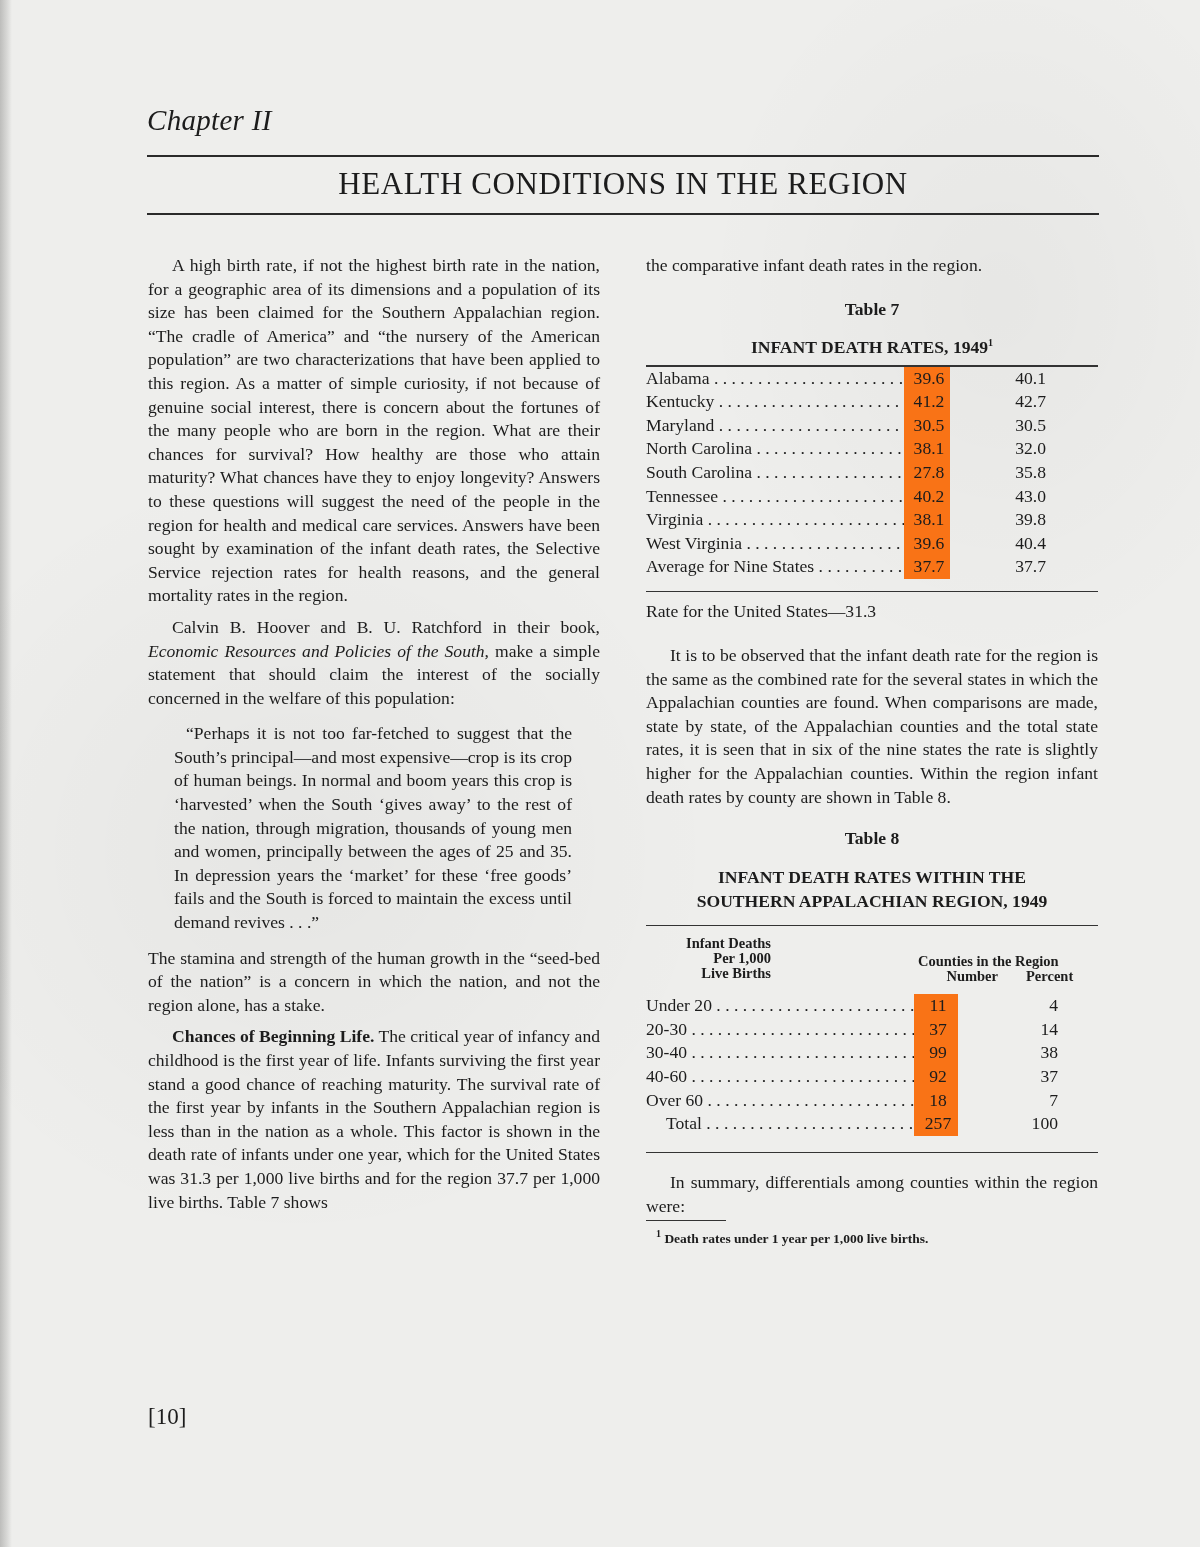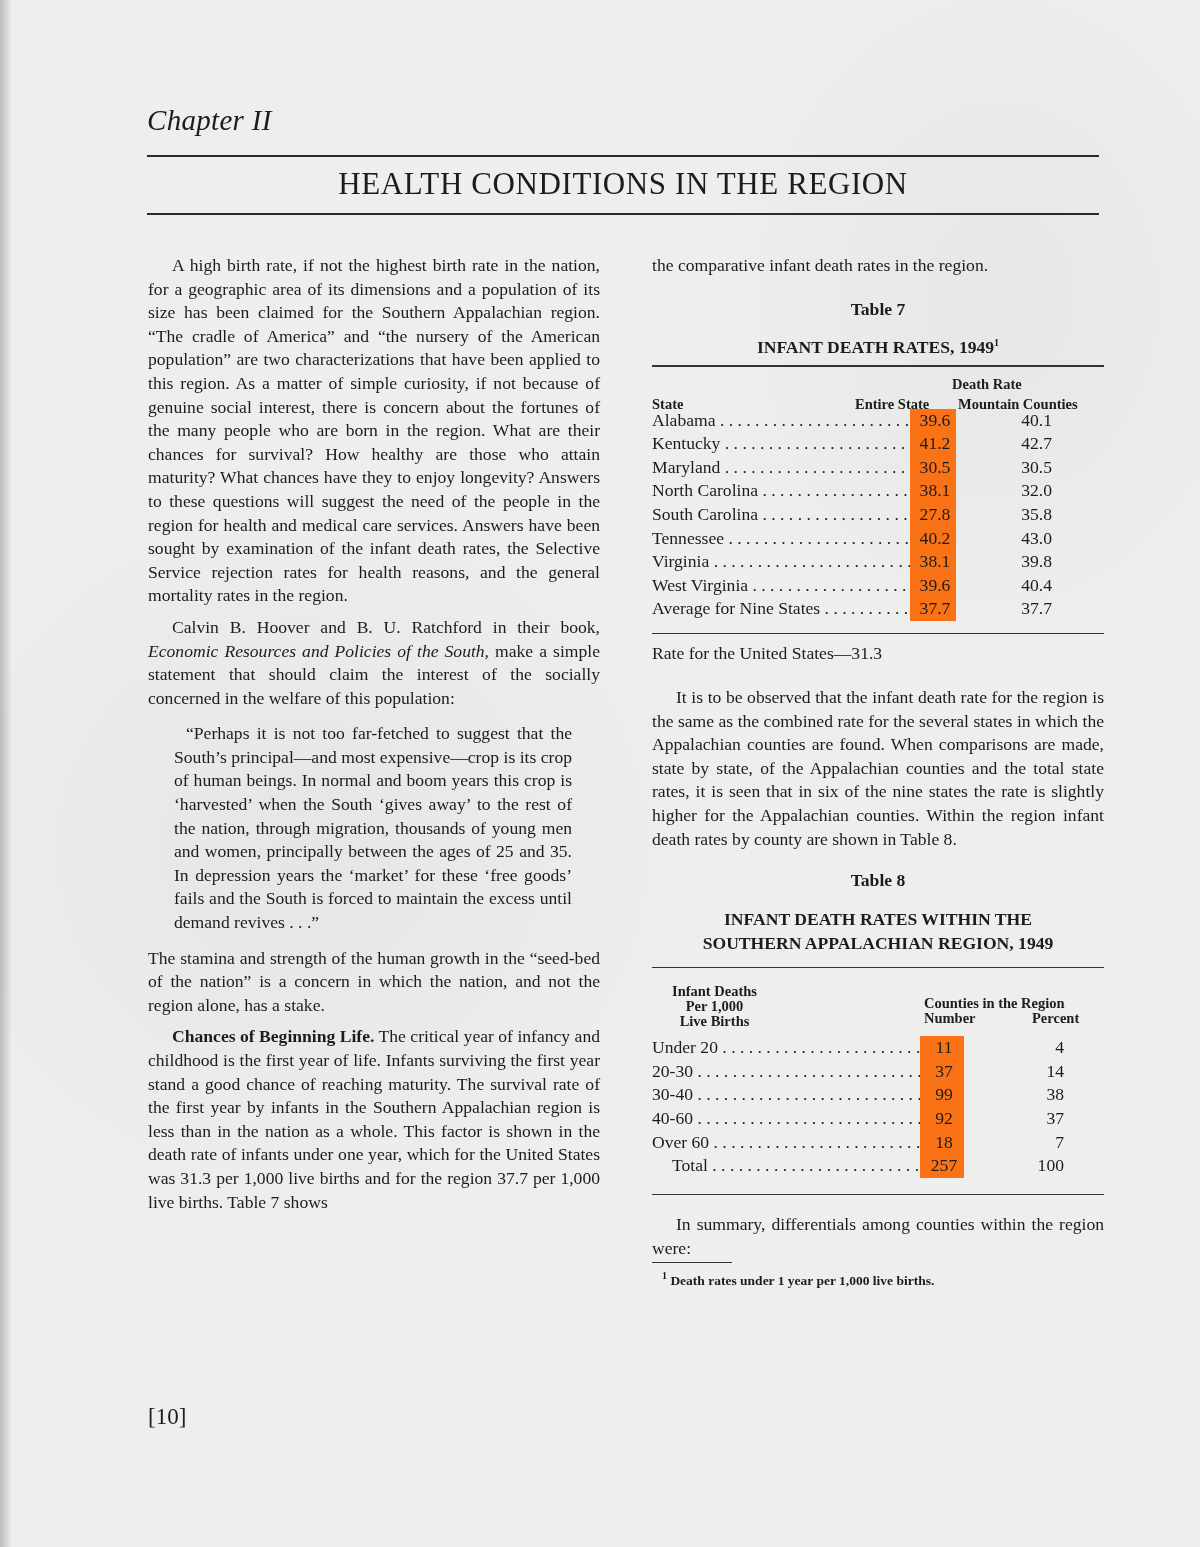--- a/index.html
+++ b/index.html
@@ -29,21 +29,21 @@
     .rule-thick { position: absolute; left: 147px; width: 952px; height: 2px; background: #2a2a2a; }
     .main-title {
       position: absolute; left: 147px; top: 166px; width: 952px;
       text-align: center; font-size: 31px; letter-spacing: 0.6px;
     }
     .col {
       position: absolute; width: 452px;
       font-size: 17.6px; line-height: 23.6px;
     }
     .col-left { left: 148px; top: 254px; }
-    .col-right { left: 646px; top: 254px; margin-left: 6px; }
+    .col-right { left: 646px; top: 254px; }
     p { margin: 0; text-align: justify; }
     .indent { text-indent: 24px; }
     .gap { margin-top: 8px; }
     .quote { margin: 12px 28px 12px 26px; text-indent: 12px; }
     .bold { font-weight: bold; }
     .ital { font-style: italic; }
     .tbl-number { text-align: center; font-weight: bold; font-size: 17.6px; margin-top: 20px; }
     .tbl-title { text-align: center; font-weight: bold; font-size: 17.6px; margin-top: 10px; line-height: 24px; }
     .tbl-rule { height: 1.5px; background: #333; margin: 6px 0 0 0; }
     .tbl-rule-bottom { height: 1.5px; background: #333; margin: 12px 0 8px 0; }
@@ -54,23 +54,23 @@
     .t7-head .h-mc { position: absolute; left: 306px; top: 26px; }
     .row { position: relative; height: 23.6px; white-space: nowrap; overflow: hidden; }
     .row .lbl { position: absolute; left: 0; top: 0; width: 258px; overflow: hidden; }
     .row .lbl::after {
       content: " . . . . . . . . . . . . . . . . . . . . . . . . . . . . . . . . . . . . . . . . . .";
       letter-spacing: 0;
     }
     .row .v1 { position: absolute; left: 258px; top: 0; width: 42px; text-align: center; background: #f97316; padding-left: 4px; }
     .row .v2 { position: absolute; left: 362px; top: 0; width: 38px; text-align: right; }
     .t8-head { position: relative; height: 60px; font-weight: bold; font-size: 14.5px; line-height: 15px; margin-top: 8px; }
-    .t8-head .h-deaths { position: absolute; left: 0; top: 8px; width: 125px; text-align: center; }
+    .t8-head .h-deaths { position: absolute; left: 0; top: 2px; width: 125px; text-align: right; }
     .t8-head .h-counties { position: absolute; left: 272px; top: 20px; }
-    .t8-head .h-num { position: absolute; left: 272px; top: 35px; width: 80px; text-align: left; }
+    .t8-head .h-num { position: absolute; left: 272px; top: 35px; width: 80px; text-align: right; }
     .t8-head .h-pct { position: absolute; left: 380px; top: 35px; }
     .row8 .lbl { width: 268px; text-align: center; }
     .row8 .v1 { left: 268px; width: 40px; }
     .row8 .v2 { left: 378px; width: 34px; }
     .row8.total .lbl { padding-left: 20px; width: 248px; }
     .footnote-rule { width: 80px; height: 1px; background: #333; margin-top: 2px; }
     .footnote { font-size: 13.5px; line-height: 18px; margin-left: 10px; margin-top: 4px; font-weight: bold; }
     .footnote sup, .tbl-title sup { font-size: 10px; }
     .page-number { position: absolute; left: 148px; top: 1404px; font-size: 23px; }
   </style>
@@ -93,26 +93,20 @@
   <p class="indent gap"><span class="bold">Chances of Beginning Life.</span><span> The critical year of infancy and childhood is the first year of life. Infants surviving the first year stand a good chance of reaching maturity. The survival rate of the first year by infants in the Southern Appalachian region is less than in the nation as a whole. This factor is shown in the death rate of infants under one year, which for the United States was 31.3 per 1,000 live births and for the region 37.7 per 1,000 live births. Table 7 shows</span></p>
 </div>
 
 <div class="col col-right">
   <p>the comparative infant death rates in the region.</p>
 
   <div>
     <div class="tbl-number">Table 7</div>
     <div class="tbl-title"><span>INFANT DEATH RATES, 1949</span><sup>1</sup></div>
     <div class="tbl-rule"></div>
-    <div class="t7-head">
-      <span class="h-dr">Death Rate</span>
-      <span class="h-state">State</span>
-      <span class="h-es">Entire State</span>
-      <span class="h-mc">Mountain Counties</span>
-    </div>
     <div id="t7-body">
 
     <div class="row">
           <span class="lbl">Alabama</span>
           <span class="v1">39.6</span>
           <span class="v2">40.1</span>
         </div>
         <div class="row">
           <span class="lbl">Kentucky</span>
           <span class="v1">41.2</span>

